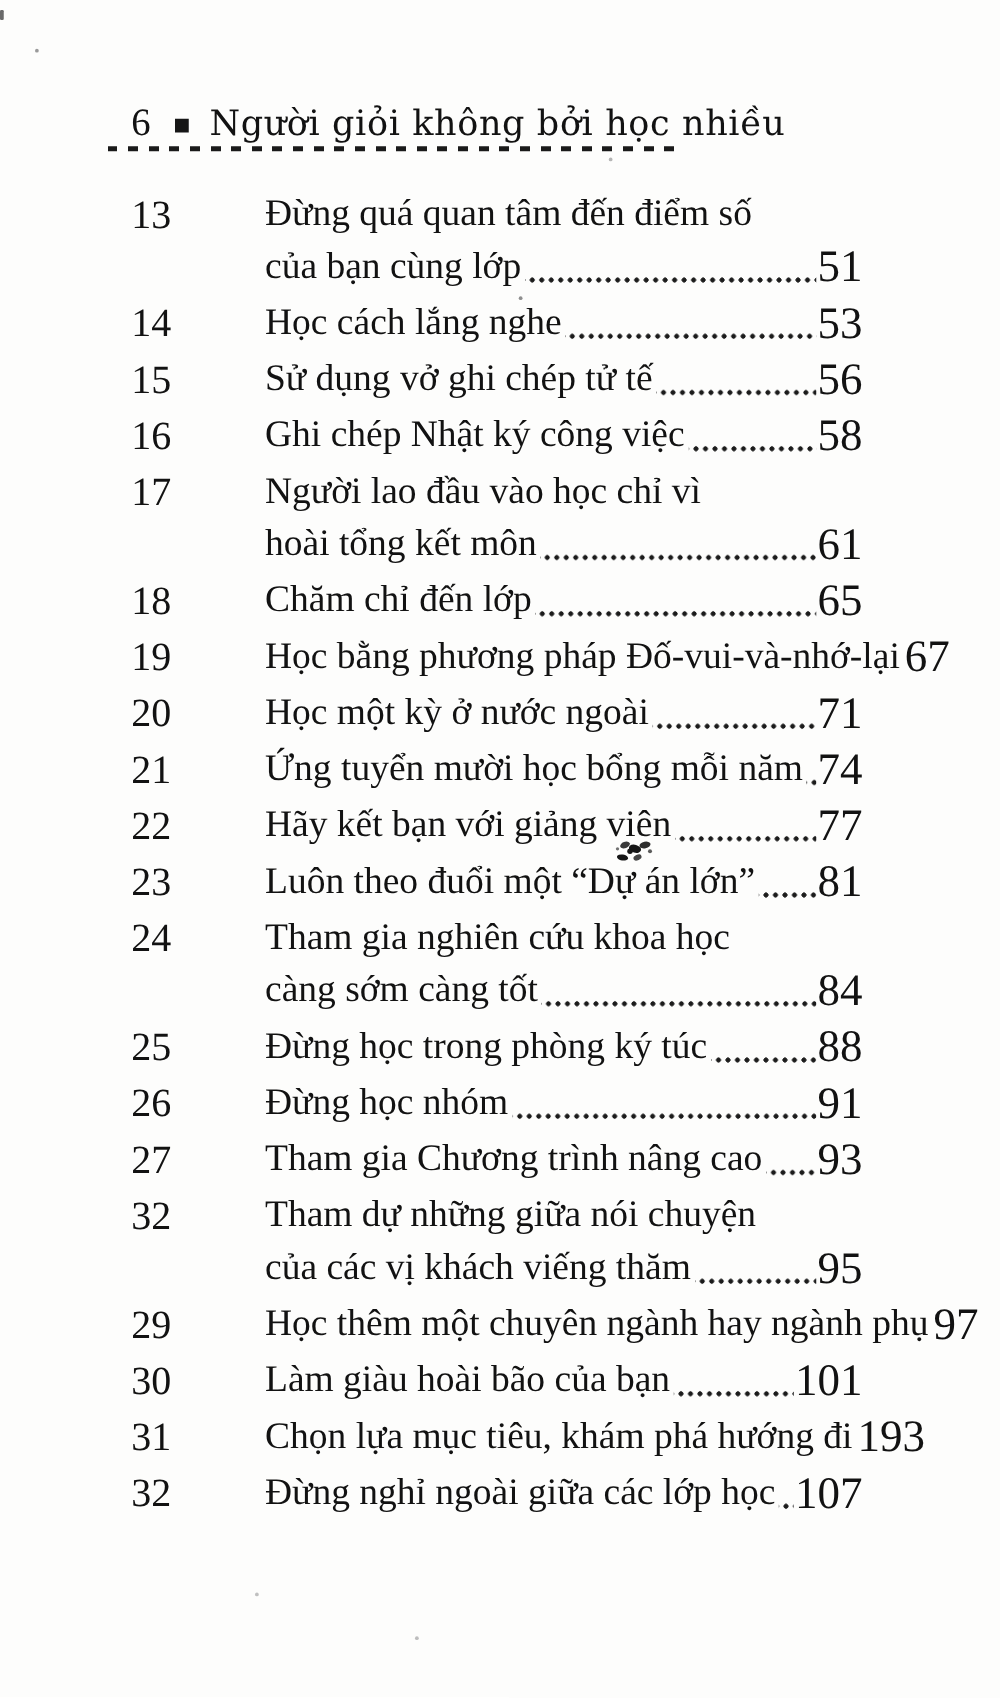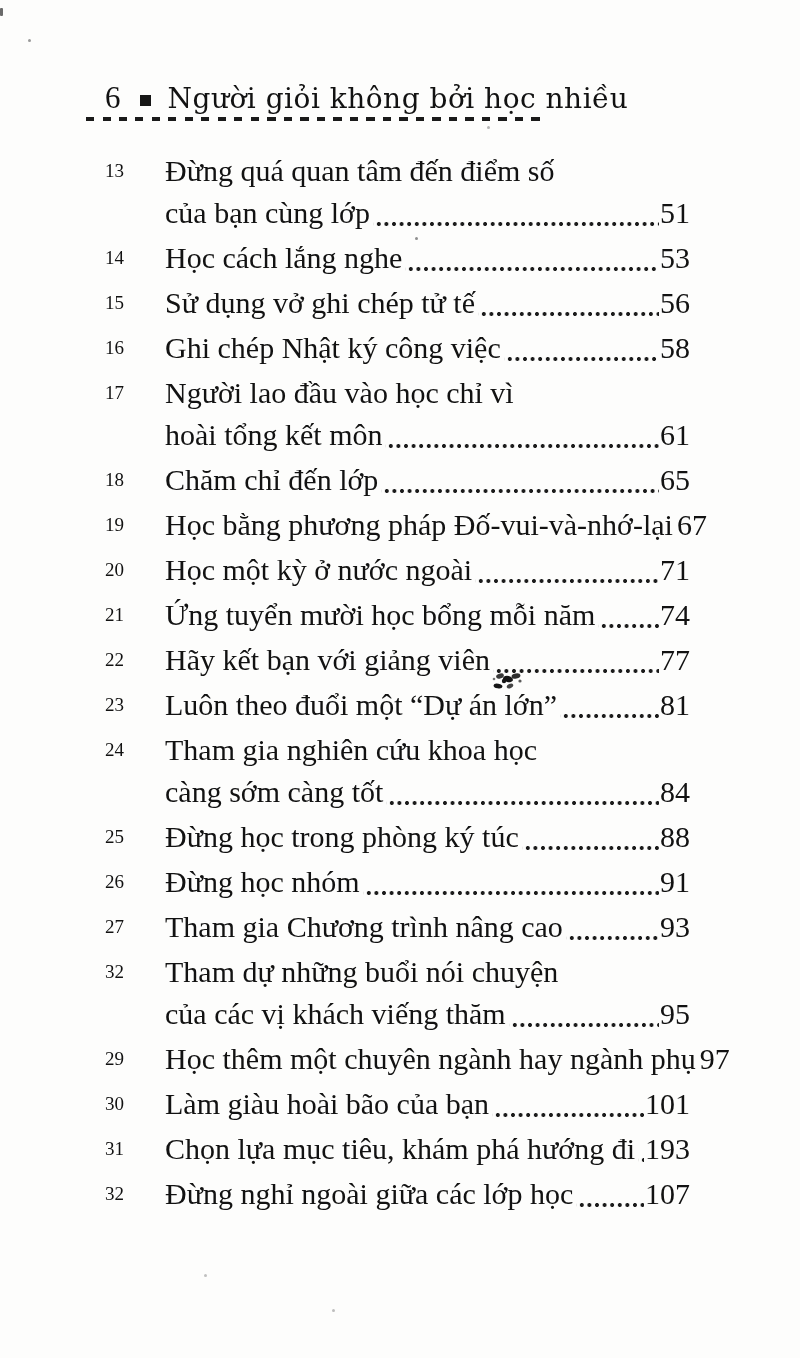--- a/index.html
+++ b/index.html
@@ -54,44 +54,44 @@
     top: 150px;
     left: 105px;
     right: 110px;
   }
   .entry {
     display: flex;
     margin-bottom: 3px;
   }
   .entry .num {
     flex: 0 0 60px;
-    font-size: 19px;
+    font-size: 32px;
     line-height: 42px;
   }
-  .entry .body { flex: 1; min-width: 0; }
+  .entry .body { flex: 1; min-width: 0; margin-left: 47px; }
   .line {
     font-size: 30px;
     line-height: 42px;
   }
   .line.leader {
     display: flex;
     align-items: center;
   }
   .line .txt { white-space: nowrap; }
   .line .dots {
     flex: 1;
     align-self: stretch;
     margin: 0 1px 0 3px;
     background-image: radial-gradient(circle, #1b1b1b 1.8px, transparent 2.2px);
     background-size: 7.6px 6px;
     background-repeat: repeat-x;
     background-position: left 2px bottom 7px;
   }
   .line .pg {
-    font-size: 30px;
+    font-size: 36px;
     white-space: nowrap;
   }
 
   
   .smudge {
     position: absolute;
     left: 486px;
     top: 666px;
     width: 42px;
     height: 28px;
@@ -286,21 +286,21 @@
             <span class="txt">Tham gia Chương trình nâng cao</span>
             <span class="dots"></span>
             <span class="pg">93</span>
           </div>
         </div>
   </div>
 
   <div class="entry">
     <div class="num">32</div>
     <div class="body">
-          <div class="line"><span class="txt">Tham dự những buổi nói chuyện</span></div>
+          <div class="line"><span class="txt">Tham dự những giữa nói chuyện</span></div>
           <div class="line leader">
             <span class="txt">của các vị khách viếng thăm</span>
             <span class="dots"></span>
             <span class="pg">95</span>
           </div>
         </div>
   </div>
 
   <div class="entry">
     <div class="num">29</div>

